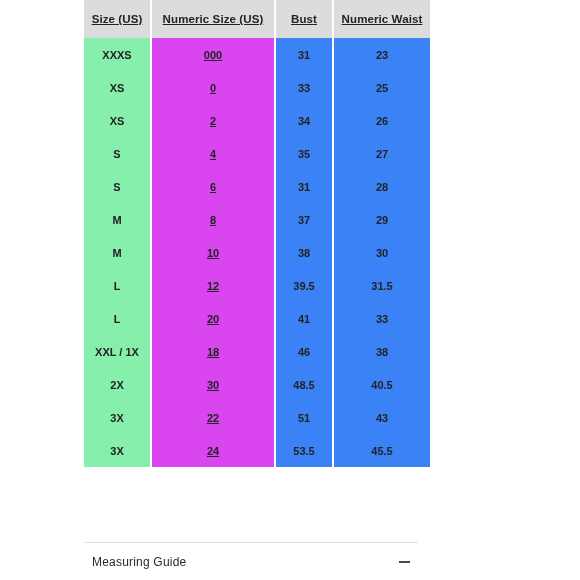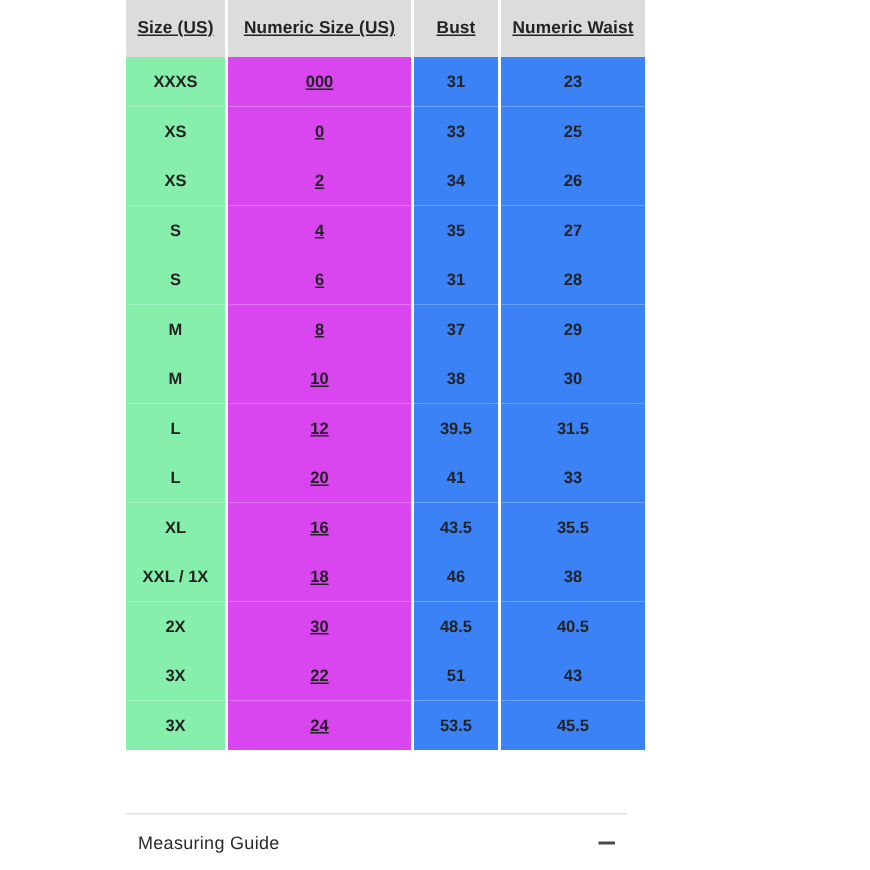--- a/index.html
+++ b/index.html
@@ -171,26 +171,20 @@
           <td class="col-bust">39.5</td>
           <td class="col-waist">31.5</td>
         </tr>
         <tr>
           <td class="col-size">L</td>
           <td class="col-numeric">20</td>
           <td class="col-bust">41</td>
           <td class="col-waist">33</td>
         </tr>
         <tr>
-          <td class="col-size">XL</td>
-          <td class="col-numeric">16</td>
-          <td class="col-bust">43.5</td>
-          <td class="col-waist">35.5</td>
-        </tr>
-        <tr>
           <td class="col-size">XXL / 1X</td>
           <td class="col-numeric">18</td>
           <td class="col-bust">46</td>
           <td class="col-waist">38</td>
         </tr>
         <tr>
           <td class="col-size">2X</td>
           <td class="col-numeric">30</td>
           <td class="col-bust">48.5</td>
           <td class="col-waist">40.5</td>

